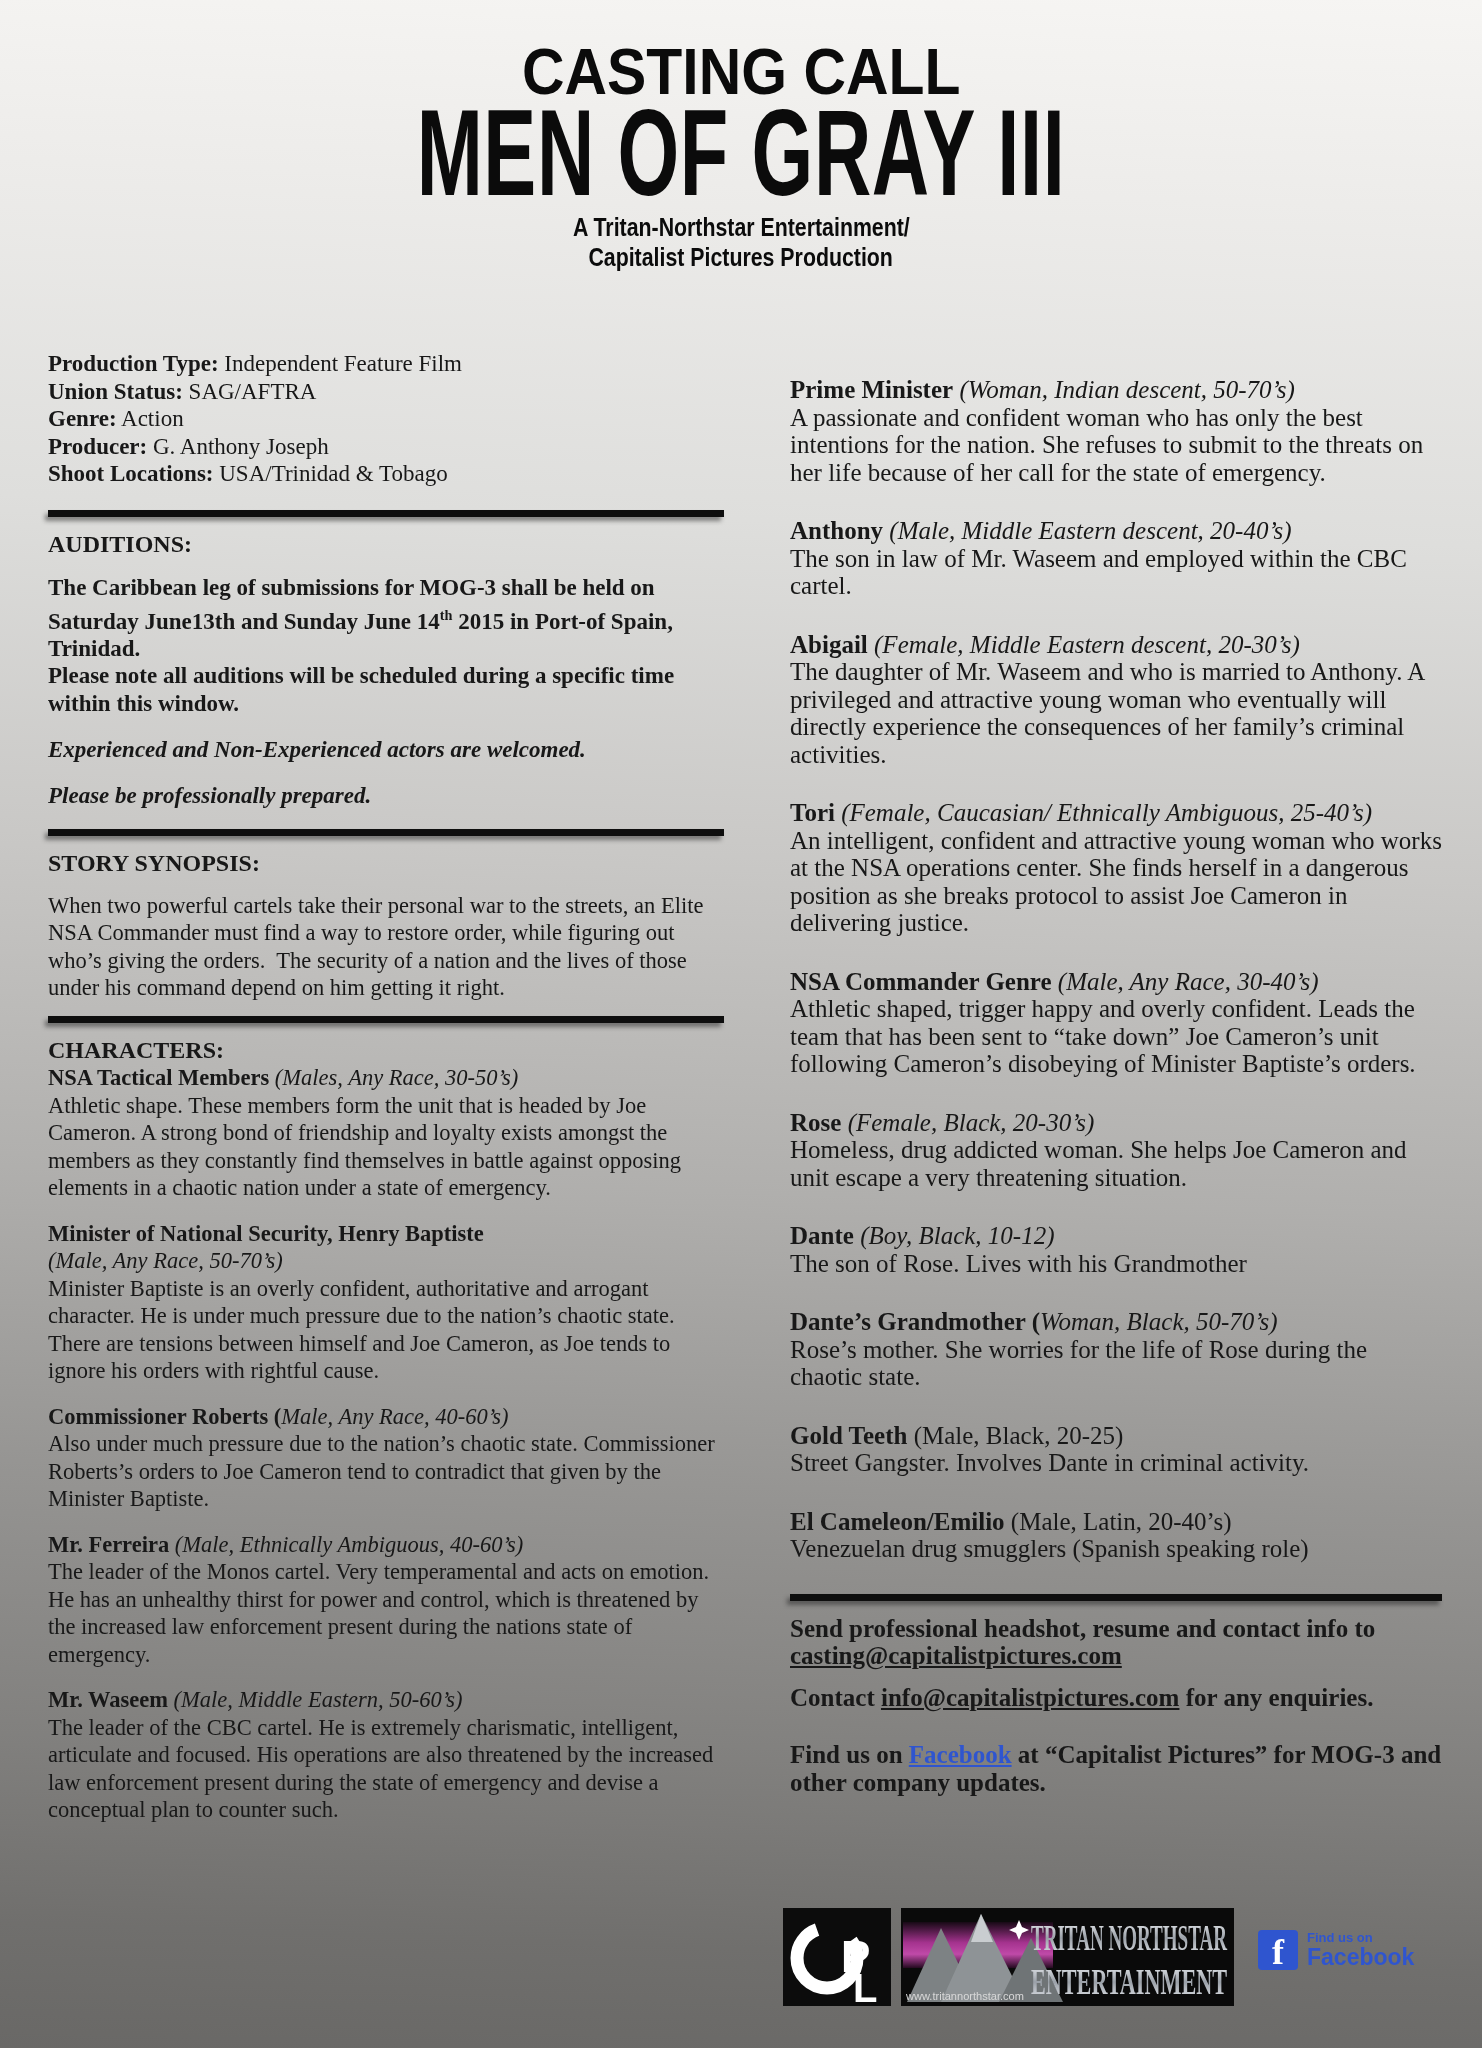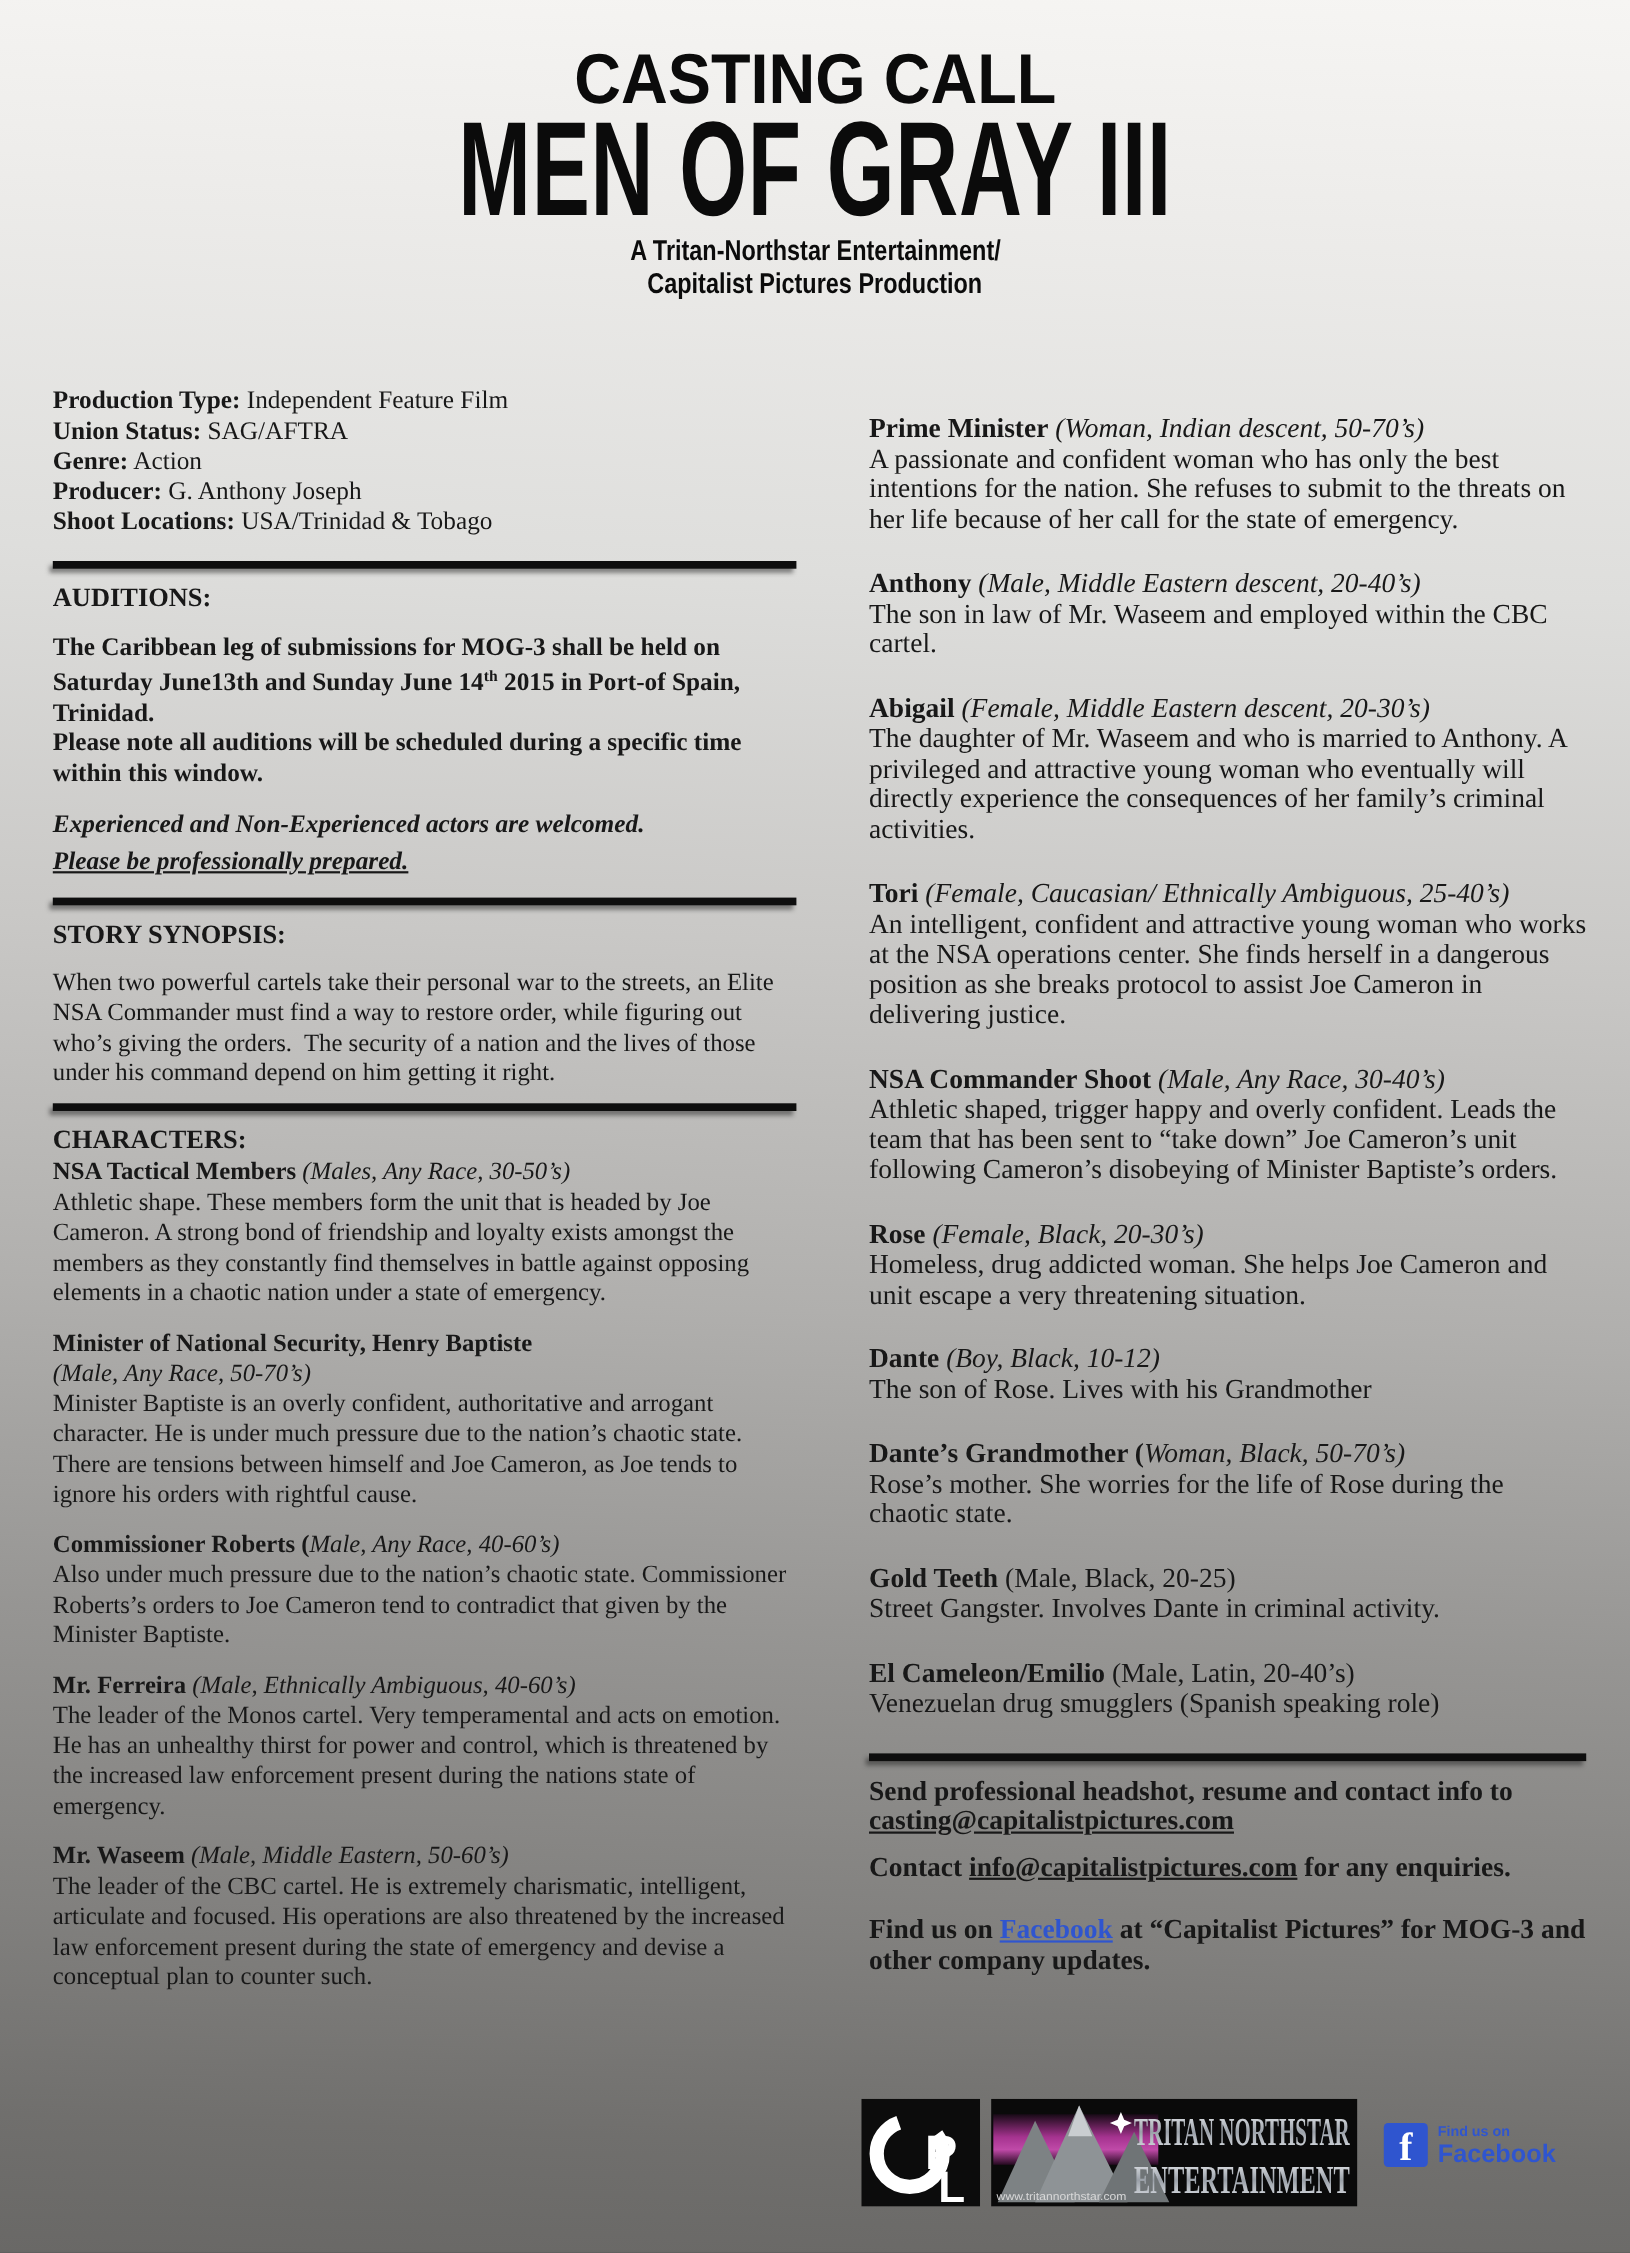--- a/index.html
+++ b/index.html
@@ -20,21 +20,21 @@
   .colL{position:absolute;left:48px;top:350px;width:676px;font-size:22.5px;line-height:27.5px;}
   .colR{position:absolute;left:790px;top:362px;width:652px;font-size:25px;line-height:27.5px;}
   .info p{margin:0;font-size:23px;}
   .lbl{font-weight:bold;}
   .hline{height:7px;background:#0e0e0e;box-shadow:-3px 4px 4px rgba(35,35,35,.5);}
   .hl1{margin-top:22px;}
   .sechead{font-weight:bold;font-size:24px;margin:14px 0 0 0;}
   .bpara{font-weight:bold;font-size:23px;margin:16px 0 0 0;}
   .bpara sup{font-size:.62em;}
   .note{font-weight:bold;font-style:italic;font-size:23px;line-height:34px;margin:16px 0 0 0;}
-  .note2{margin-top:0;text-decoration:underline;}
+  .note2{margin-top:12px;}
   .hl2{margin-top:16px;}
   .body-para{margin:14px 0 0 0;}
   .hl3{margin-top:14px;}
   
   .char{margin:0 0 18px 0;}
   .colR .char{margin-bottom:31px;}
   .char:first-of-type{margin-top:14px;}
   .cname{font-weight:bold;}
   .spec{font-style:italic;}
   .spec.upright{font-style:normal;margin-top:27px;}
@@ -126,21 +126,21 @@
     </div>
     <div class="char">
       <div><span class="cname">Abigail</span> <span class="spec">(Female, Middle Eastern descent, 20-30’s)</span></div>
       <p class="cdesc">The daughter of Mr. Waseem and who is married to Anthony. A privileged and attractive young woman who eventually will directly experience the consequences of her family’s criminal activities.</p>
     </div>
     <div class="char">
       <div><span class="cname">Tori</span> <span class="spec">(Female, Caucasian/ Ethnically Ambiguous, 25-40’s)</span></div>
       <p class="cdesc">An intelligent, confident and attractive young woman who works at the NSA operations center. She finds herself in a dangerous position as she breaks protocol to assist Joe Cameron in delivering justice.</p>
     </div>
     <div class="char">
-      <div><span class="cname">NSA Commander Shoot</span> <span class="spec">(Male, Any Race, 30-40’s)</span></div>
+      <div><span class="cname">NSA Commander Genre</span> <span class="spec">(Male, Any Race, 30-40’s)</span></div>
       <p class="cdesc">Athletic shaped, trigger happy and overly confident. Leads the team that has been sent to “take down” Joe Cameron’s unit following Cameron’s disobeying of Minister Baptiste’s orders.</p>
     </div>
     <div class="char">
       <div><span class="cname">Rose</span> <span class="spec">(Female, Black, 20-30’s)</span></div>
       <p class="cdesc">Homeless, drug addicted woman. She helps Joe Cameron and unit escape a very threatening situation.</p>
     </div>
     <div class="char">
       <div><span class="cname">Dante</span> <span class="spec">(Boy, Black, 10-12)</span></div>
       <p class="cdesc">The son of Rose. Lives with his Grandmother</p>
     </div>

